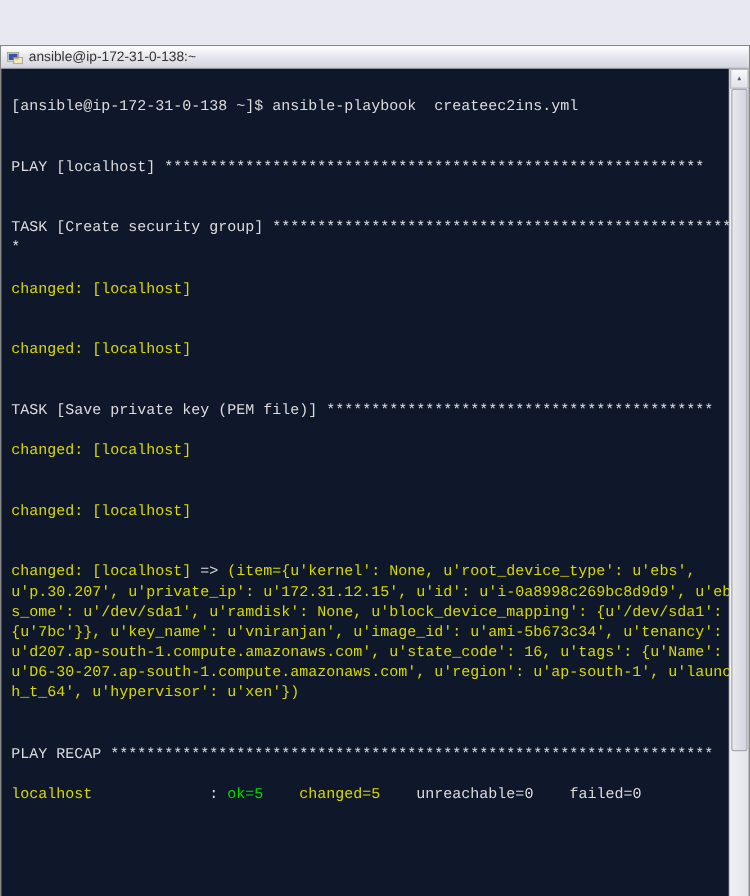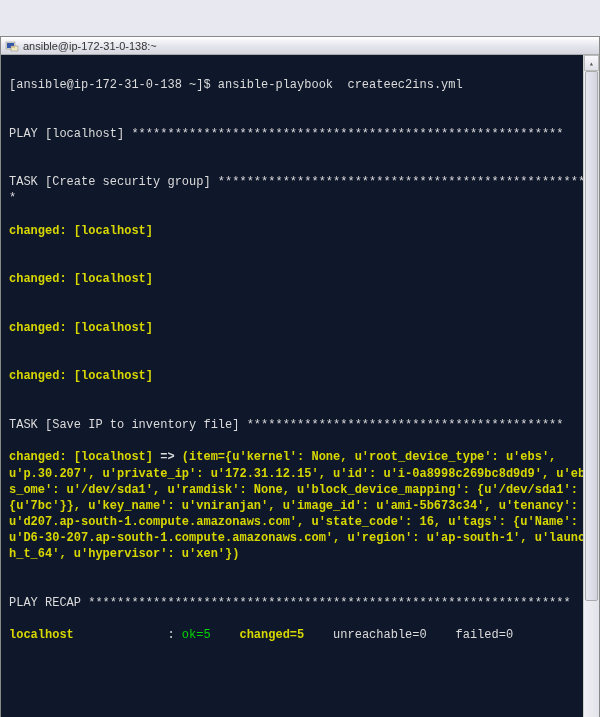--- a/index.html
+++ b/index.html
@@ -43,21 +43,21 @@
     flex: 1;
     background: #0f172a;
     padding: 22px 8px;
     color: #c0c0c0;
     line-height: 1.35;
     white-space: pre-wrap;
     word-break: break-all;
     overflow: hidden;
   }
   .white { color: #dcdcdc; }
-  .yellow { color: #d8d800; font-weight: bold; }
+  .yellow { color: #d8d800; }
   .green { color: #00d800; }
   .line { display: block; }
   .scrollbar {
     position: absolute;
     right: 1px;
     top: 19px;
     bottom: 1px;
     width: 16px;
     background: linear-gradient(to right, #f0f0f4, #e2e2ea);
     border-left: 1px solid #ccc;
@@ -102,25 +102,25 @@
   </div>
   <div class="terminal"><span class="line"><span class="white">[ansible@ip-172-31-0-138 ~]$ </span><span class="white">ansible-playbook  createec2ins.yml</span></span>
 <span class="line"></span>
 <span class="line white">PLAY [localhost] ************************************************************</span>
 <span class="line"></span>
 <span class="line white">TASK [Create security group] ****************************************************</span>
 <span class="line yellow">changed: [localhost]</span>
 <span class="line"></span>
 <span class="line yellow">changed: [localhost]</span>
 <span class="line"></span>
+<span class="line white">TASK [Save private key (PEM file)] *******************************************</span>
 <span class="line yellow">changed: [localhost]</span>
 <span class="line"></span>
 <span class="line yellow">changed: [localhost]</span>
 <span class="line"></span>
-<span class="line white">TASK [Save IP to inventory file] ********************************************</span>
 <span class="line yellow"><span>changed: [localhost]</span><span class="white"> =&gt; </span><span>(item={u'kernel': None, u'root_device_type': u'ebs', u'p.30.207', u'private_ip': u'172.31.12.15', u'id': u'i-0a8998c269bc8d9d9', u'ebs_ome': u'/dev/sda1', u'ramdisk': None, u'block_device_mapping': {u'/dev/sda1': {u'7bc'}}, u'key_name': u'vniranjan', u'image_id': u'ami-5b673c34', u'tenancy': u'd207.ap-south-1.compute.amazonaws.com', u'state_code': 16, u'tags': {u'Name': u'D6-30-207.ap-south-1.compute.amazonaws.com', u'region': u'ap-south-1', u'launch_t_64', u'hypervisor': u'xen'})</span></span>
 <span class="line"></span>
 <span class="line white">PLAY RECAP *******************************************************************</span>
 <span class="line"><span class="yellow">localhost</span><span class="white">             : </span><span class="green">ok=5</span><span class="yellow">    changed=5</span><span class="white">    unreachable=0</span><span class="white">    failed=0</span></span>
 <span class="line"></span>
 </div>
 </div>
 
 <div class="scrollbar">
   <div class="scroll-btn">▴</div>

